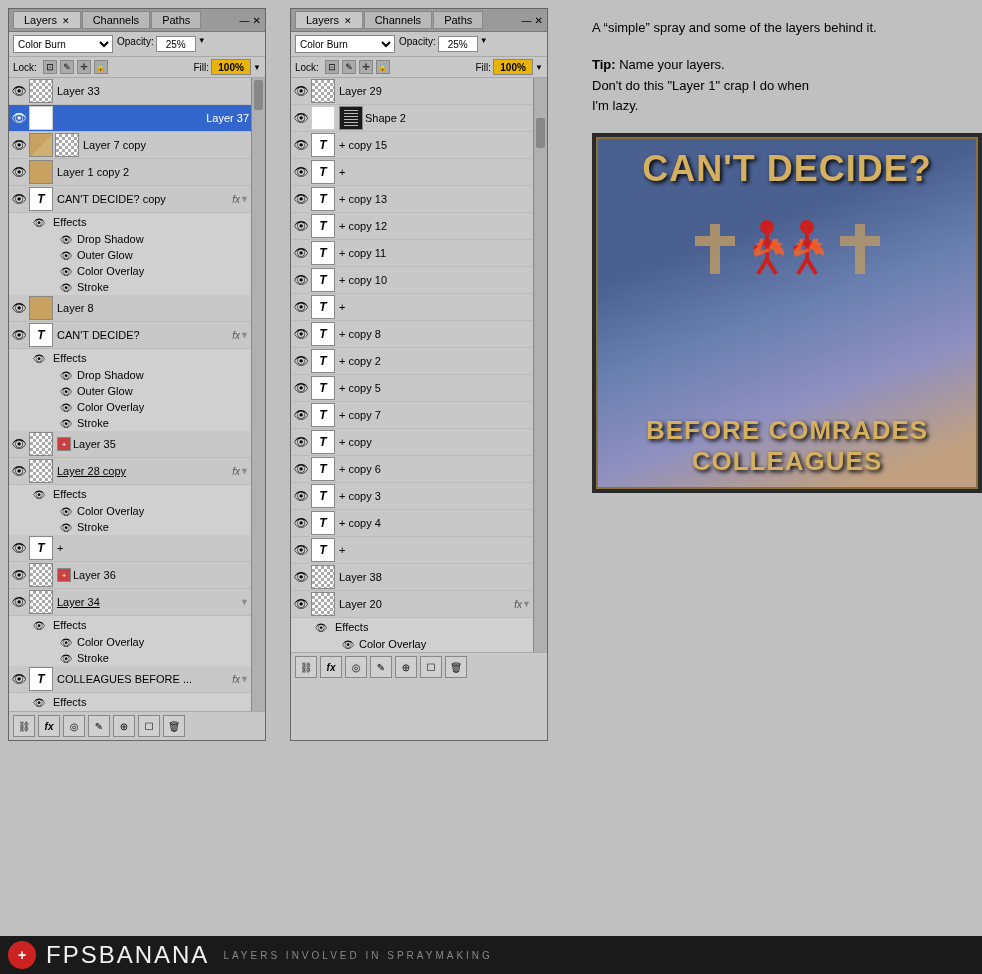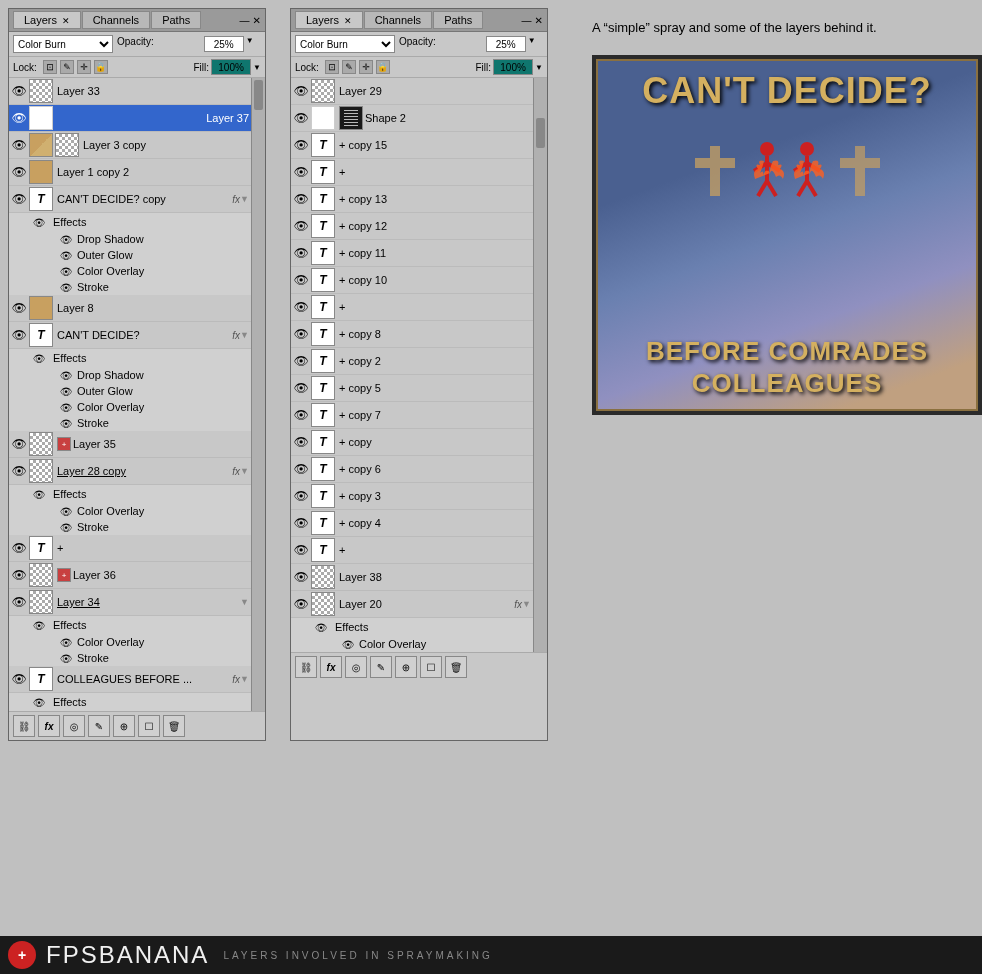--- a/index.html
+++ b/index.html
@@ -51,21 +51,20 @@
       font-size: 10px;
     }
 
     .opacity-row input {
       width: 38px;
       height: 16px;
       font-size: 10px;
       border: 1px solid #888;
       background: #fff;
       text-align: center;
-      margin-left: 48px;
     }
 
     .lock-row {
       background: #c8c8c8;
       padding: 2px 4px;
       border-bottom: 1px solid #aaa;
       display: flex;
       align-items: center;
       gap: 6px;
       font-size: 10px;
@@ -91,22 +90,23 @@
       display: flex;
       align-items: center;
       gap: 2px;
     }
 
     .fill-row input {
       width: 38px;
       height: 16px;
       font-size: 10px;
       border: 1px solid #888;
-      background: #0f766e;
+      background: #eab308;
       text-align: center;
+      font-weight: bold;
     }
 
     .layer-row {
       display: flex;
       align-items: center;
       padding: 1px 2px;
       border-bottom: 1px solid #bbb;
       min-height: 24px;
       cursor: pointer;
     }
@@ -490,21 +490,21 @@
         <div class="layer-row selected">
           <span class="eye-icon">👁</span>
           <div class="layer-thumb thumb-white"></div>
           <span class="layer-name">Layer 37</span>
         </div>
 
         <div class="layer-row">
           <span class="eye-icon">👁</span>
           <div class="layer-thumb" style="background:linear-gradient(135deg,#c8a060 50%,#d0b070 50%);border:1px solid #888;width:24px;height:24px;"></div>
           <div class="layer-thumb thumb-checker" style="margin-left:-2px;"></div>
-          <span class="layer-name">Layer 3 copy</span>
+          <span class="layer-name">Layer 7 copy</span>
         </div>
 
         <div class="layer-row">
           <span class="eye-icon">👁</span>
           <div class="layer-thumb" style="background:#c8a060;border:1px solid #888;width:24px;height:24px;"></div>
           <span class="layer-name">Layer 1 copy 2</span>
         </div>
 
         <div class="layer-row">
           <span class="eye-icon">👁</span>
@@ -866,20 +866,24 @@
       <div class="toolbar-btn">✎</div>
       <div class="toolbar-btn">⊕</div>
       <div class="toolbar-btn">☐</div>
       <div class="toolbar-btn">🗑</div>
     </div>
   </div>
 
   <div class="info-area">
     <div class="info-text">
       <span>A “simple” spray and some of the layers behind it.</span>
+    </div>
+    <div class="info-text">
+      <strong>Tip:</strong>
+      <span> Name your layers.<br>Don't do this "Layer 1" crap I do when<br>I'm lazy.</span>
     </div>
 
     <div class="artwork-image">
       <div class="artwork-inner">
         <div class="artwork-title">
           <span>CAN'T DECIDE?</span>
         </div>
 
         <div style="position:absolute;top:80px;left:0;right:0;display:flex;justify-content:center;align-items:center;gap:15px;">
 

